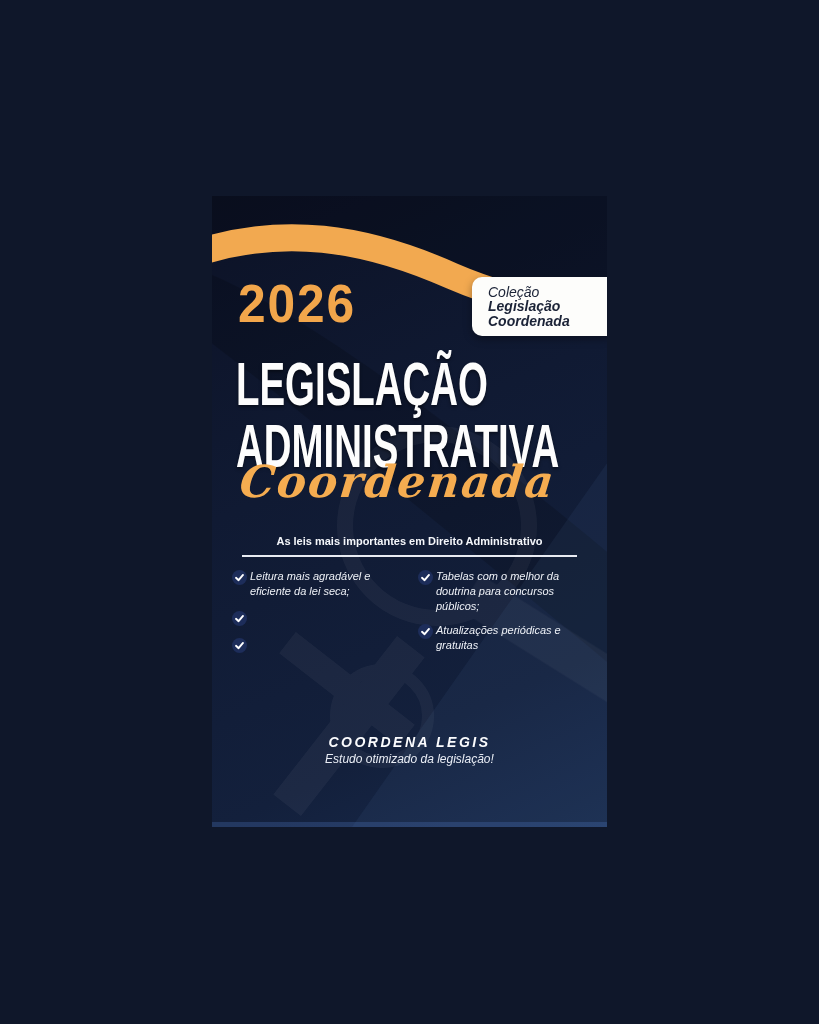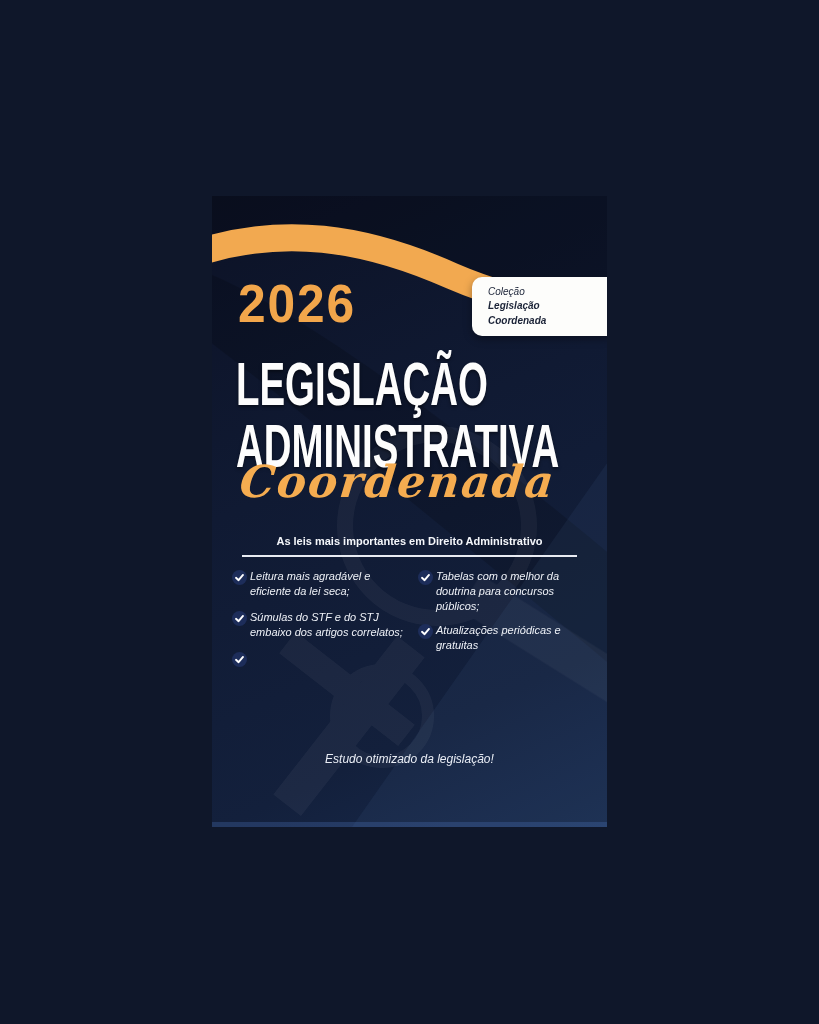--- a/index.html
+++ b/index.html
@@ -46,21 +46,21 @@
     width: 144px;
     height: 59px;
     background: #fdfdfb;
     border-radius: 10px;
     box-shadow: 0 3px 8px rgba(0,0,0,0.35);
     display: flex;
     flex-direction: column;
     justify-content: center;
     padding-left: 16px;
     color: #1b2337;
-    font-size: 10px;
+    font-size: 14px;
     line-height: 14.5px;
     font-style: italic;
   }
   .badge .b-bold { font-weight: 700; }
   .title-line {
     position: absolute;
     left: 24px;
     color: #fdfdfd;
     font-weight: 800;
     font-size: 62px;
@@ -207,22 +207,20 @@
               <path d="M4 7.8 L6.6 10.2 L11 4.9" fill="none" stroke="#fff" stroke-width="1.9" stroke-linecap="round" stroke-linejoin="round"></path>
             </svg>
           <span class="ftext">Leitura mais agradável e
 eficiente da lei seca;</span>
         </div>
         <div class="feature">
           <svg class="check" viewBox="0 0 15 15">
               <circle cx="7.5" cy="7.5" r="7.5" fill="#1d2d5a"></circle>
               <path d="M4 7.8 L6.6 10.2 L11 4.9" fill="none" stroke="#fff" stroke-width="1.9" stroke-linecap="round" stroke-linejoin="round"></path>
             </svg>
-          <span class="ftext">Súmulas do STF e do STJ
-embaixo dos artigos correlatos;</span>
         </div>
         <div class="feature">
           <svg class="check" viewBox="0 0 15 15">
               <circle cx="7.5" cy="7.5" r="7.5" fill="#1d2d5a"></circle>
               <path d="M4 7.8 L6.6 10.2 L11 4.9" fill="none" stroke="#fff" stroke-width="1.9" stroke-linecap="round" stroke-linejoin="round"></path>
             </svg>
         </div>
       </div>
       <div class="fcol fcol-right">
         <div class="feature">
@@ -238,17 +236,18 @@
           <svg class="check" viewBox="0 0 15 15">
               <circle cx="7.5" cy="7.5" r="7.5" fill="#1d2d5a"></circle>
               <path d="M4 7.8 L6.6 10.2 L11 4.9" fill="none" stroke="#fff" stroke-width="1.9" stroke-linecap="round" stroke-linejoin="round"></path>
             </svg>
           <span class="ftext">Atualizações periódicas e
 gratuitas</span>
         </div>
       </div>
     </div>
 
+    <div class="footer-brand">COORDENA LEGIS</div>
     <div class="footer-tagline">Estudo otimizado da legislação!</div>
 
     <div class="bottom-strip"></div>
   </div>
 </div>
 
 </body></html>

